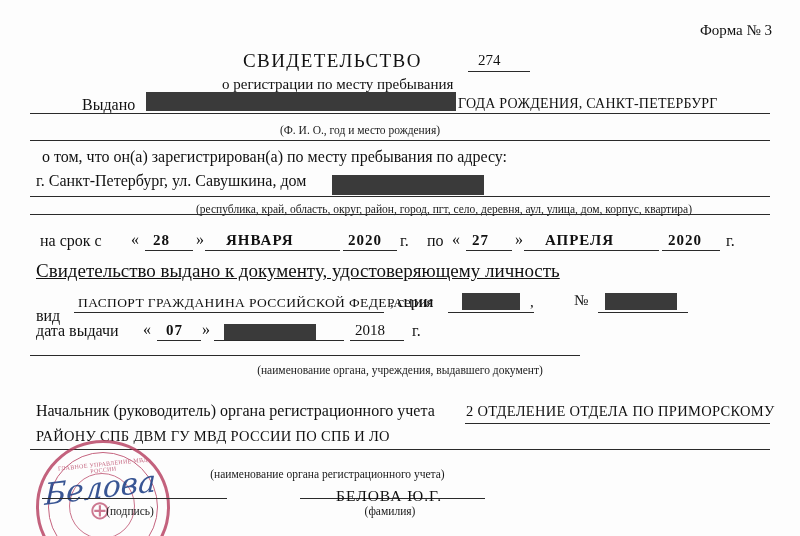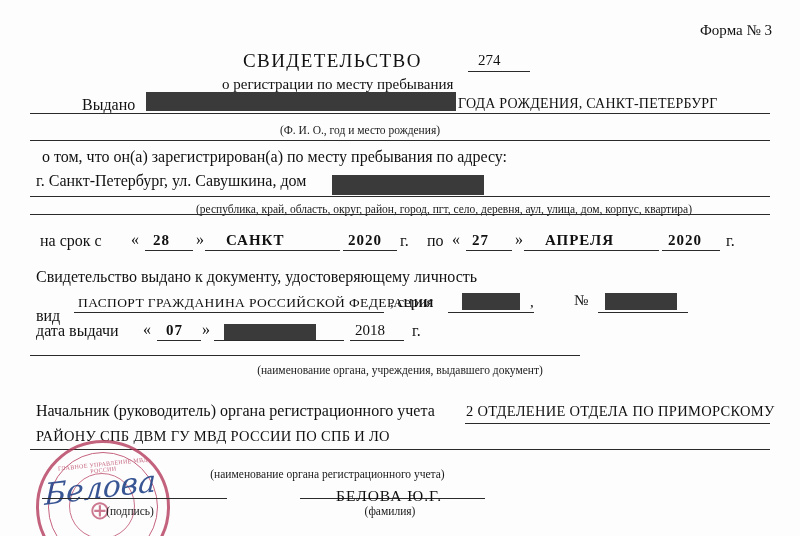--- a/index.html
+++ b/index.html
@@ -101,21 +101,21 @@
   .g2 { top: 232px; left: 726px; font-size: 16px; }
 
   .u { position: absolute; border-bottom: 1px solid #2a2a2a; }
   .u-day1   { top: 250px; left: 145px; width: 48px; }
   .u-month1 { top: 250px; left: 205px; width: 135px; }
   .u-year1  { top: 250px; left: 343px; width: 54px; }
   .u-day2   { top: 250px; left: 466px; width: 46px; }
   .u-month2 { top: 250px; left: 524px; width: 135px; }
   .u-year2  { top: 250px; left: 662px; width: 58px; }
 
-  .doc-line { top: 268px; left: 36px; font-size: 16px; }
+  .doc-line { top: 260px; left: 36px; font-size: 19px; text-decoration: underline; }
   .vid-lbl  { top: 307px; left: 36px; font-size: 16px; }
   .vid-val  { top: 295px; left: 78px; font-size: 13.5px; letter-spacing: 0.4px; }
   .seria    { top: 294px; left: 390px; font-size: 15px; }
   .comma    { top: 294px; left: 530px; font-size: 15px; }
   .nomer    { top: 292px; left: 574px; font-size: 15px; }
   .u-vid    { top: 312px; left: 74px;  width: 310px; }
   .u-seria  { top: 312px; left: 448px; width: 86px; }
   .u-nomer  { top: 312px; left: 598px; width: 90px; }
 
   .date-lbl { top: 322px; left: 36px; font-size: 16px; }
@@ -216,21 +216,21 @@
   <div class="redact r2"></div>
 
   <div class="rule rule-3"></div>
   <div class="txt caption cap-2">(республика, край, область, округ, район, город, пгт, село, деревня, аул, улица, дом, корпус, квартира)</div>
   <div class="rule rule-4"></div>
 
   <div class="txt srok-label">на срок с</div>
   <div class="txt q-o1">«</div>
   <div class="txt srok-day1">28</div>
   <div class="txt q-c1">»</div>
-  <div class="txt srok-month1">САНКТ</div>
+  <div class="txt srok-month1">ЯНВАРЯ</div>
   <div class="txt srok-year1">2020</div>
   <div class="txt g1">г.</div>
   <div class="txt po">по</div>
   <div class="txt q-o2">«</div>
   <div class="txt srok-day2">27</div>
   <div class="txt q-c2">»</div>
   <div class="txt srok-month2">АПРЕЛЯ</div>
   <div class="txt srok-year2">2020</div>
   <div class="txt g2">г.</div>
 

